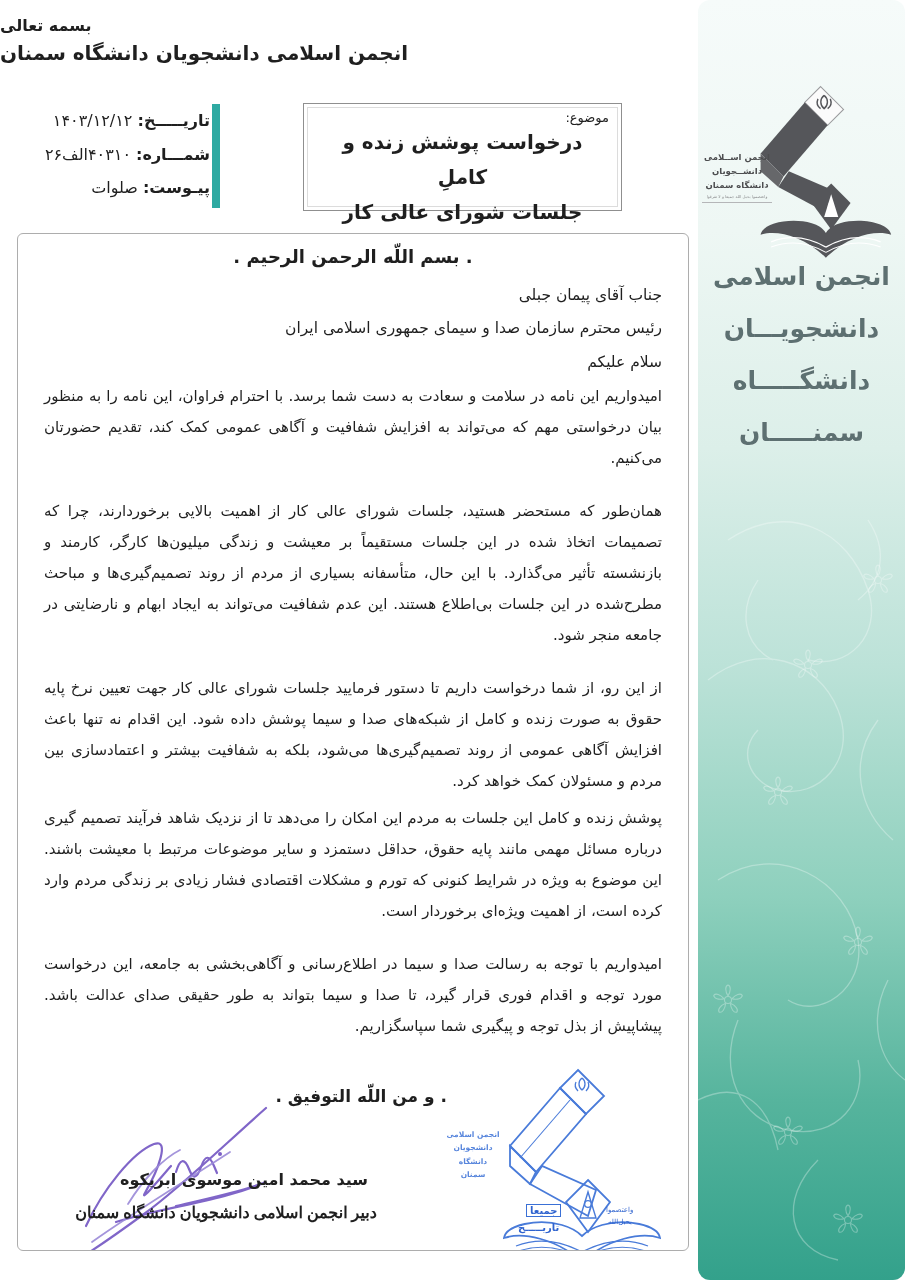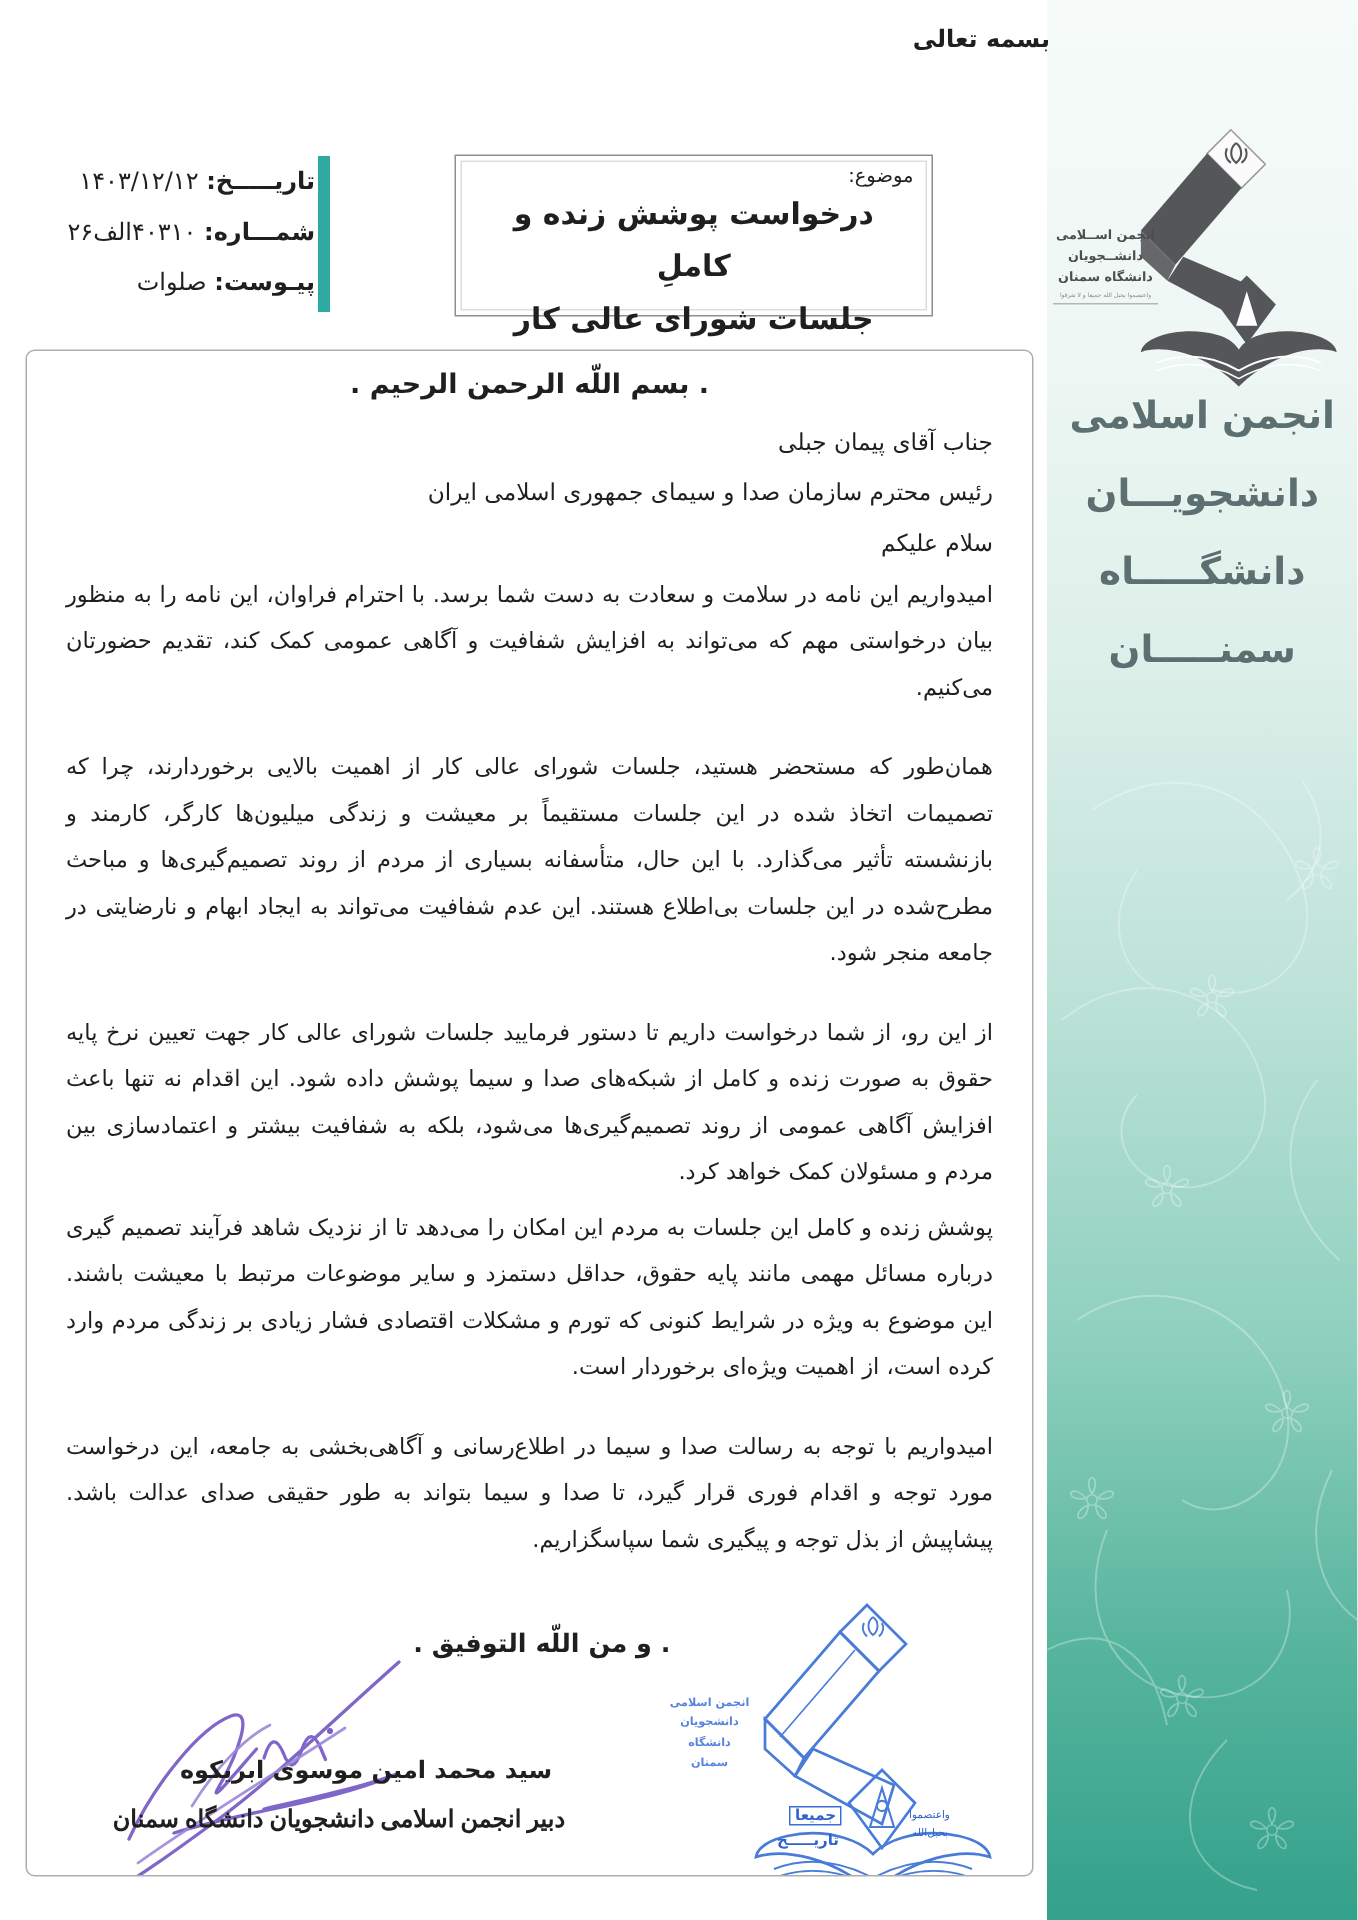--- a/index.html
+++ b/index.html
@@ -2,34 +2,34 @@
 <html lang="fa"><head>
 <meta charset="utf-8">
 <style>
   html,body{margin:0;padding:0;}
   body{width:905px;height:1280px;background:#ffffff;position:relative;overflow:hidden;
        font-family:"DejaVu Sans",sans-serif;color:#1f1f1f;}
   .page{position:absolute;inset:0;}
 
   
   .sidebar{position:absolute;top:0;bottom:0;left:698px;width:207px;
-    background:linear-gradient(180deg,#f6fbfa 0%,#eef7f4 18%,#dcefe9 35%,#bce2d8 52%,#8ed0bd 70%,#56b49d 86%,#33a18b 100%);}
+    background:linear-gradient(180deg,#f6fbfa 0%,#eef7f4 18%,#dcefe9 35%,#bce2d8 52%,#8ed0bd 70%,#56b49d 86%,#33a18b 100%);border-radius:12px;}
   .floral{position:absolute;left:0;bottom:0;width:100%;height:820px;}
   .logo-wrap{position:absolute;top:78px;left:0;width:207px;height:190px;}
   .logo-svg{position:absolute;left:52px;top:0;width:150px;height:190px;}
   .logo-caption{position:absolute;left:4px;top:72px;width:70px;text-align:center;
     color:#4c4d4f;font-weight:bold;font-size:8.5px;line-height:1.65;}
   .logo-caption .verse{font-size:4px;color:#8a8b8d;border-bottom:1px solid #b5b6b8;
     padding-bottom:1px;margin-top:2px;font-weight:normal;white-space:nowrap;overflow:hidden;}
   .side-lines{position:absolute;top:262px;left:0;width:207px;text-align:center;}
   .side-line{font-size:25px;font-weight:bold;color:#5d7071;letter-spacing:1px;
     margin-bottom:23px;text-shadow:0 0 1px #ffffff;}
 
   
-  .hdr{position:absolute;top:16px;left:0;width:700px;text-align:right;direction:rtl;}
+  .hdr{position:absolute;top:16px;left:0;width:700px;text-align:left;direction:rtl;}
   .hdr-bismillah{font-size:16px;font-weight:bold;}
   .hdr-org{font-size:20px;font-weight:bold;margin-top:6px;}
 
   
   .meta-box{position:absolute;top:104px;left:20px;width:190px;direction:rtl;text-align:right;}
   .meta-row{font-size:16px;line-height:2.1;white-space:nowrap;}
   .meta-row b{font-weight:bold;}
   .meta-bar{position:absolute;top:104px;left:212px;width:8px;height:104px;background:#2eaaa2;}
   .subject-box{position:absolute;top:103px;left:303px;width:319px;height:108px;direction:rtl;
     border:1px solid #8f8f8f;box-shadow:inset 0 0 0 3px #ffffff,inset 0 0 0 4px #dcdcdc;
@@ -141,20 +141,21 @@
     <div class="side-lines">
       <div class="side-line">انجمن اسلامی</div>
       <div class="side-line">دانشجویـــان</div>
       <div class="side-line">دانشگـــــاه</div>
       <div class="side-line">سمنـــــان</div>
     </div>
   </aside>
 
   <header class="hdr">
     <div class="hdr-bismillah">بسمه تعالی</div>
+    <div class="hdr-org">انجمن اسلامی دانشجویان دانشگاه سمنان</div>
   </header>
 
   <div class="meta-box">
     <div class="meta-row">
       <b>تاریـــــخ:</b>
       <span>۱۴۰۳/۱۲/۱۲</span>
     </div>
     <div class="meta-row">
       <b>شمـــاره:</b>
       <span>۴۰۳۱۰الف۲۶</span>

